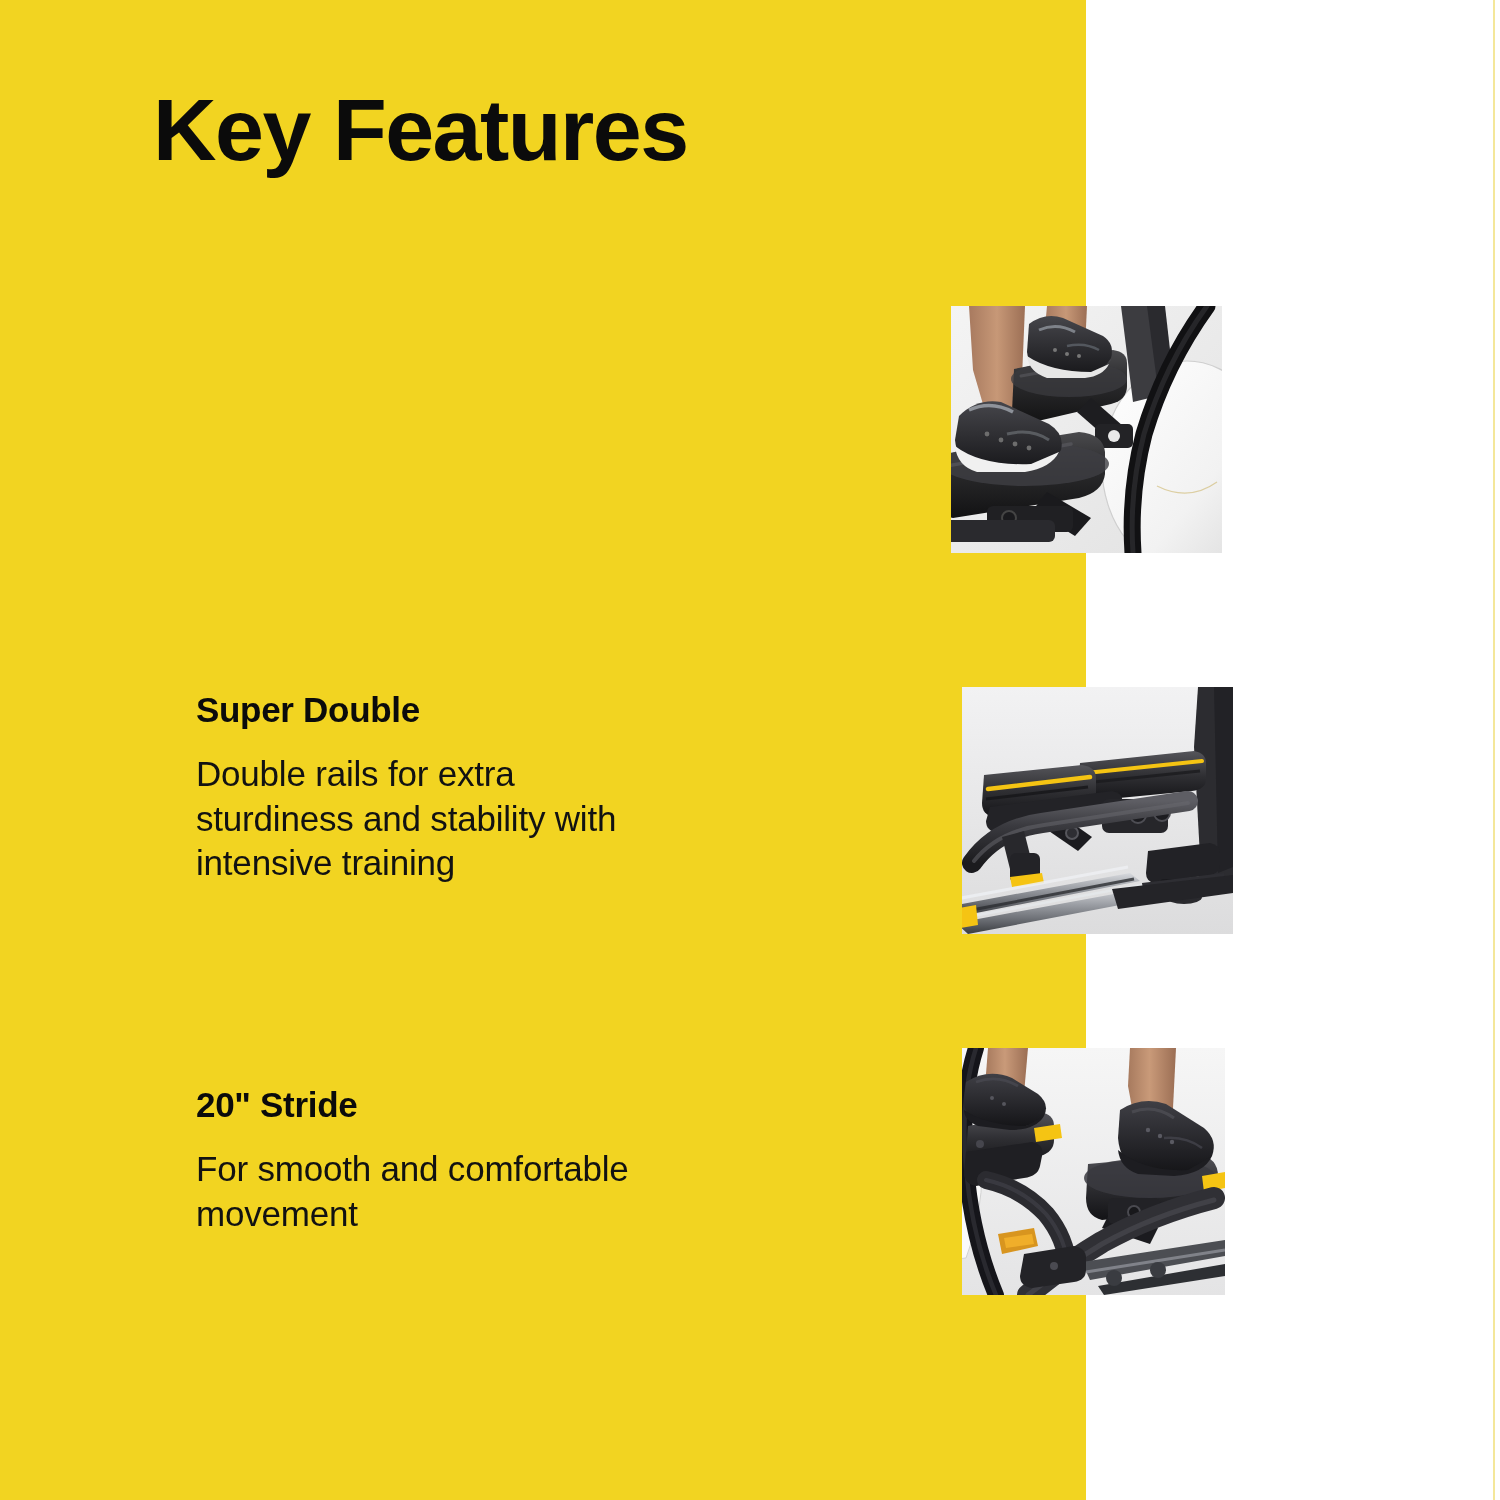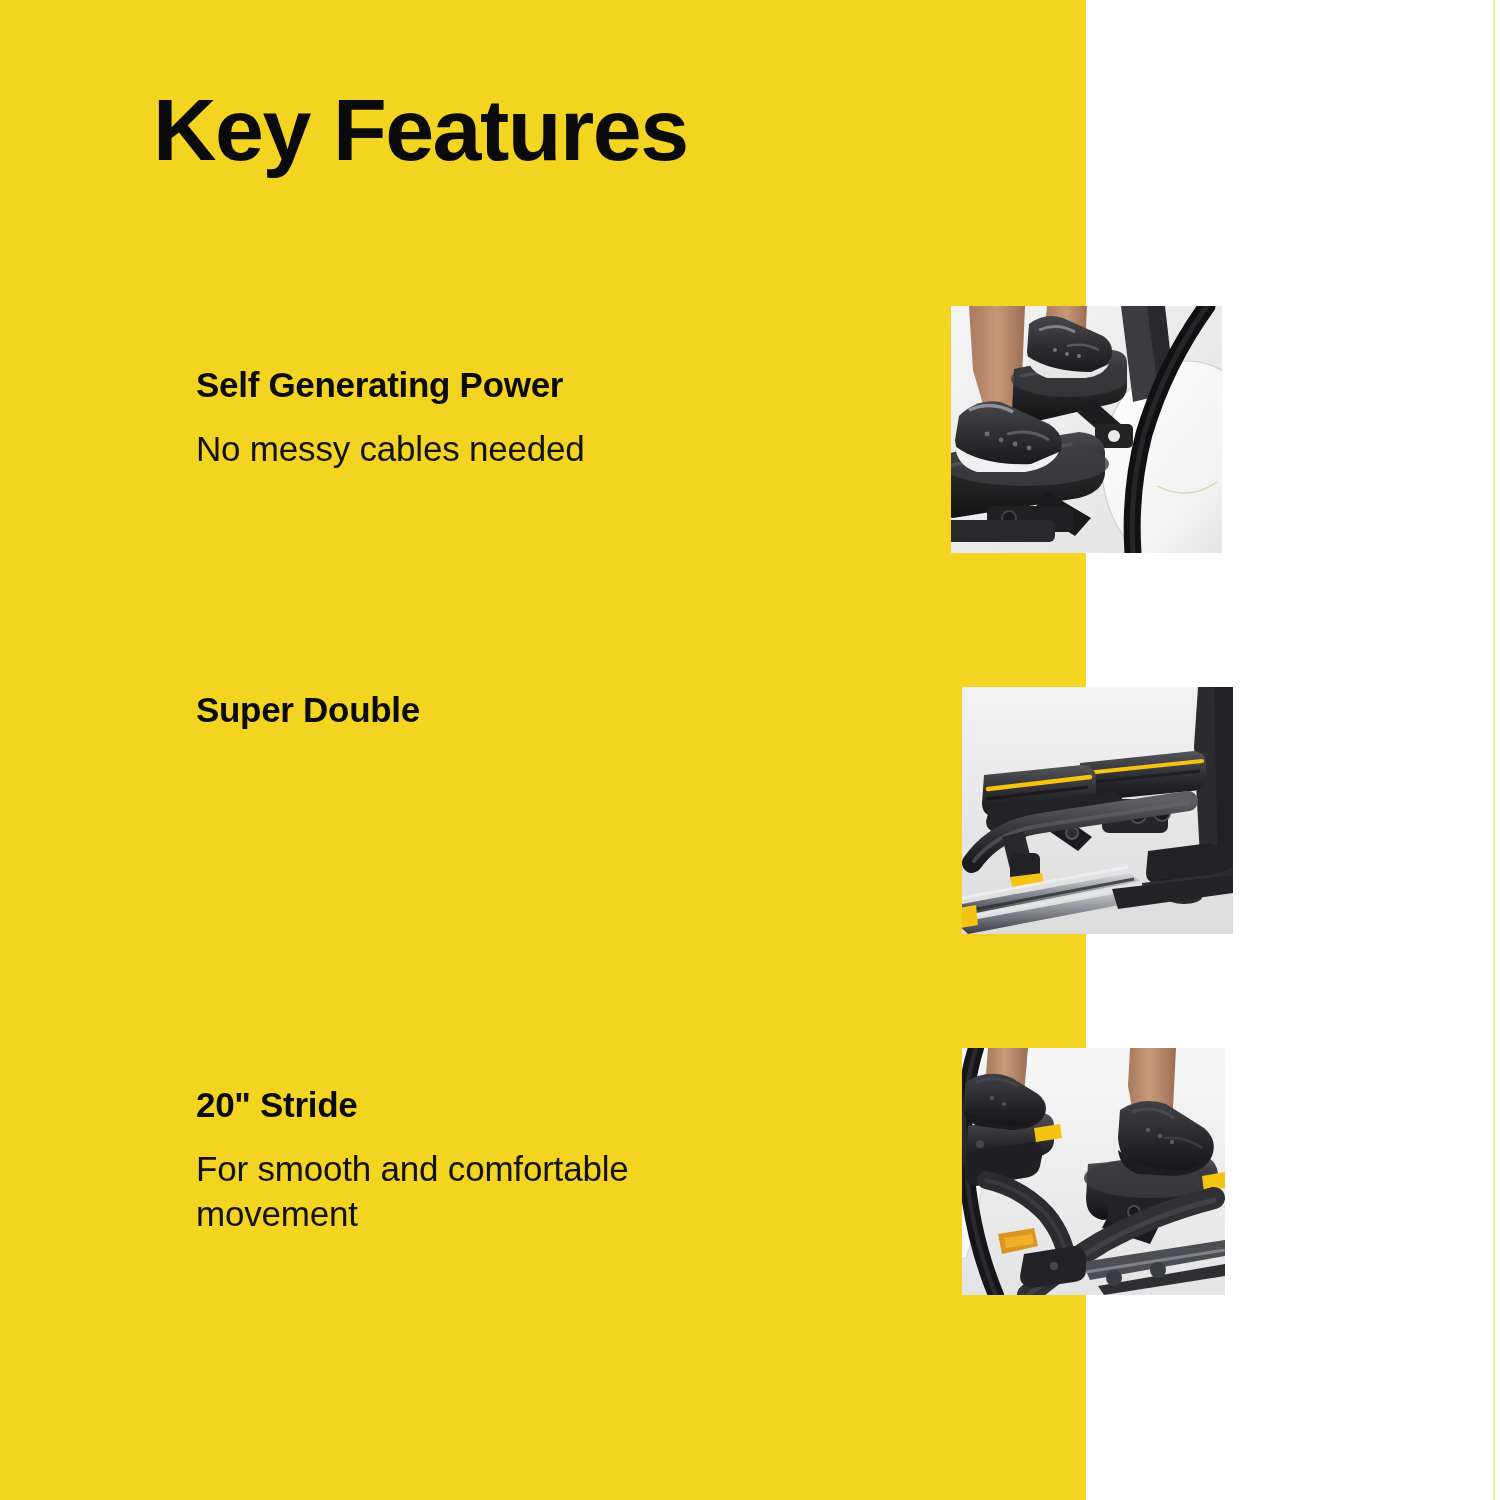--- a/index.html
+++ b/index.html
@@ -104,27 +104,24 @@
 <body>
 
 <div id="canvas">
 
   <div class="yellow-panel"></div>
   <div class="white-panel"></div>
   <div class="edge-rule"></div>
 
   <div class="page-title">Key Features</div>
 
-  <div class="feature" id="feature-1">
-    <div class="feature-title">Self Generating Power</div>
-    <div class="feature-desc">No messy cables needed</div>
-  </div>
 
   <div class="feature" id="feature-2">
     <div class="feature-title">Super Double</div>
+    <div class="feature-desc">Double rails for extra sturdiness and stability with intensive training</div>
   </div>
 
   <div class="feature" id="feature-3">
     <div class="feature-title">20" Stride</div>
     <div class="feature-desc">For smooth and comfortable movement</div>
   </div>
 
   <div class="photo" id="photo-1">
     <svg viewBox="0 0 271 247" preserveAspectRatio="xMidYMid slice">
       <defs>

